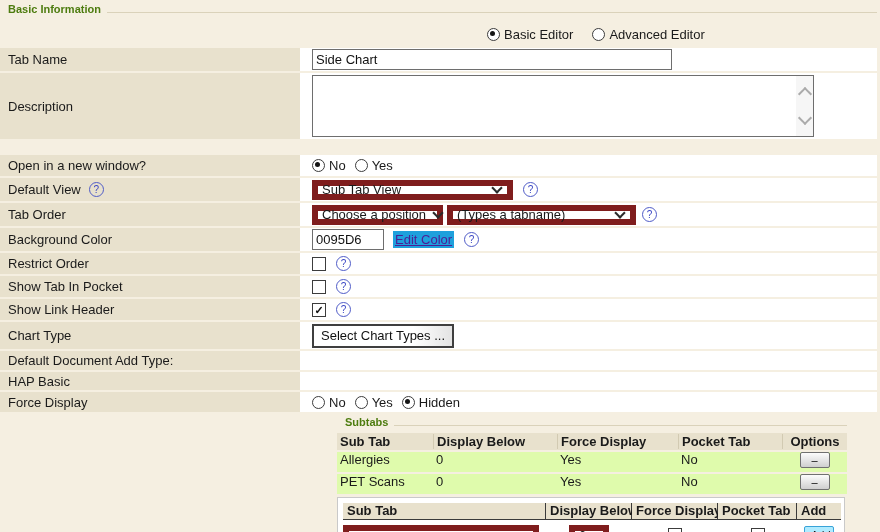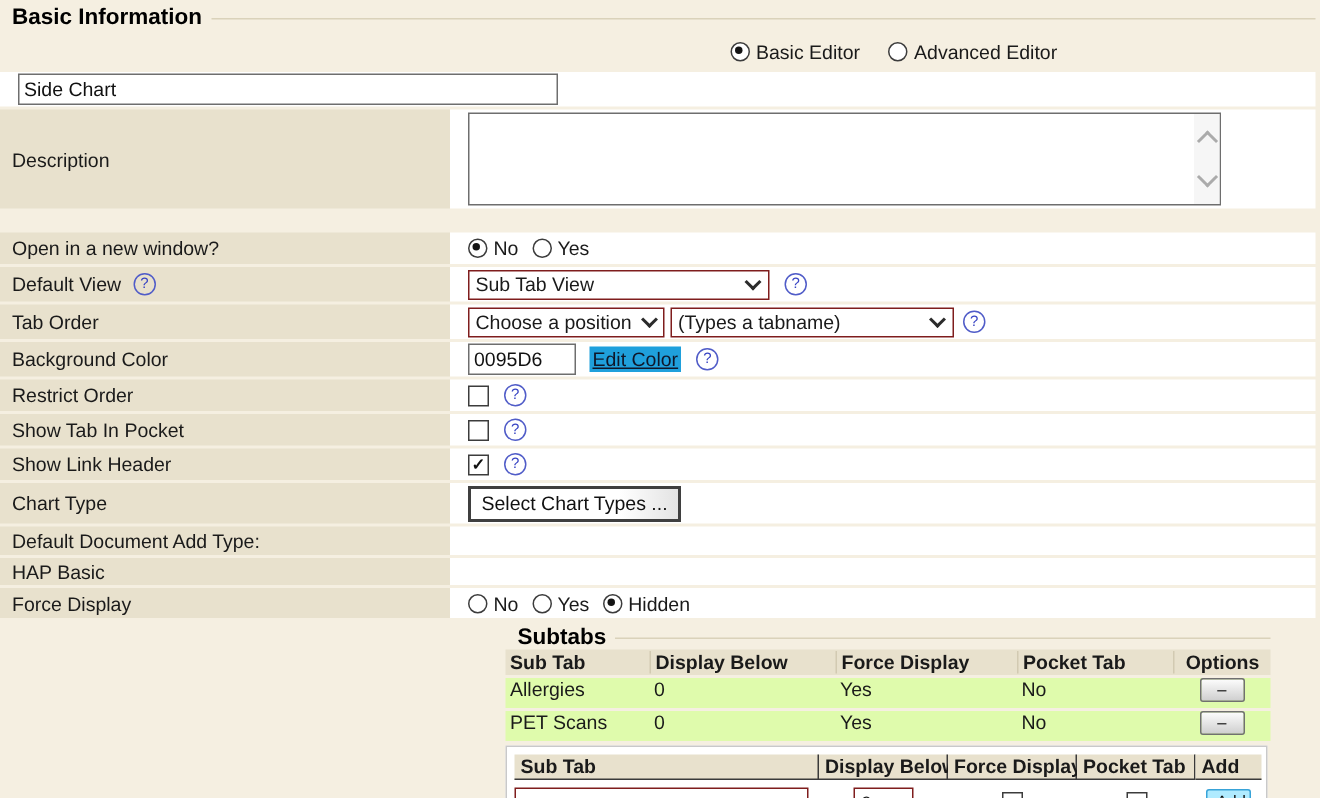--- a/index.html
+++ b/index.html
@@ -4,21 +4,21 @@
 <style>
   html,body{margin:0;padding:0;}
   body{
     width:880px;height:532px;overflow:hidden;
     background:#F5EFE1;
     font-family:"Liberation Sans",sans-serif;
     font-size:13px;color:#1A1A1A;
   }
   
   .legend-row{display:flex;align-items:flex-start;padding:3px 0 2px 8px;height:17px;}
-  .legend{font-size:15px;font-weight:bold;color:#000000;white-space:nowrap;}
+  .legend{font-size:11px;font-weight:bold;color:#4d7c0f;white-space:nowrap;}
   .legend-line{flex:1;border-top:1px solid #DAD2BA;margin:9px 0 0 6px;}
   
   .editor-row{height:17px;margin:4px 0 5px 487px;display:flex;align-items:center;gap:19px;}
   .radio-opt{display:inline-flex;align-items:center;cursor:default;white-space:nowrap;}
   .radio{width:11px;height:11px;border:1px solid #3C3C3C;border-radius:50%;background:#fff;
          display:inline-block;position:relative;margin-right:4px;flex:0 0 auto;}
   .radio.checked::after{content:'';position:absolute;left:2px;top:2px;width:5px;height:5px;
          background:#141414;border-radius:50%;}
   
   .form{width:877px;}
@@ -31,34 +31,34 @@
   
   .textarea-box{width:500px;height:60px;border:1px solid #6E6E6E;background:#fff;
        display:flex;justify-content:flex-end;}
   .fake-scroll{width:17px;background:#F6F6F6;display:flex;flex-direction:column;
        align-items:center;justify-content:center;gap:14px;}
   .chev{width:8px;height:8px;border-right:2px solid #ABABAB;border-bottom:2px solid #ABABAB;display:block;}
   .chev.up{transform:rotate(-135deg);margin-top:4px;}
   .chev.down{transform:rotate(45deg);margin-bottom:4px;}
   
   .select{display:inline-flex;align-items:center;justify-content:space-between;
-       border:1px solid #7f1d1d;background:#fff;height:20px;box-sizing:border-box;
+       border:6px solid #7f1d1d;background:#fff;height:20px;box-sizing:border-box;
        padding:0 5px 0 4px;white-space:nowrap;}
   .sel-chev{width:6px;height:6px;border-right:2px solid #2B2B2B;border-bottom:2px solid #2B2B2B;
        transform:rotate(45deg);margin:-3px 1px 0 8px;flex:0 0 auto;}
   
   .checkbox{width:12px;height:12px;border:1px solid #3C3C3C;background:#fff;display:inline-block;
        text-align:center;font-size:11px;line-height:12px;font-weight:bold;color:#111;}
   
   .help{width:13px;height:13px;border:1px solid #505CC8;border-radius:50%;color:#3A46C4;
        font-size:10px;line-height:13px;text-align:center;display:inline-block;margin-left:10px;
        flex:0 0 auto;}
   .lbl .help{margin-left:8px;}
   
-  .editcolor{background:#1FA0DC;color:#0f172a;text-decoration:underline;padding:1px 2px;
+  .editcolor{background:#1FA0DC;color:#4c1d95;text-decoration:underline;padding:1px 2px;
        margin-left:9px;cursor:pointer;}
   
   .chartbtn{border:2px solid #3F3F3F;background:linear-gradient(to right,#FFFFFF 72%,#E3E3E3 100%);
        height:24px;padding:0 7px;font-size:13px;font-family:"Liberation Sans",sans-serif;
        color:#111;cursor:pointer;}
   
   .subtabs{margin:3px 0 0 337px;width:510px;}
   .subtabs .legend-row{padding-left:8px;height:15px;padding-top:1px;}
   .st-head{display:flex;background:#E8E1CD;height:17px;font-weight:bold;align-items:center;}
   .st-head .c{box-sizing:border-box;padding-left:3px;border-left:1px solid #D2CAB2;white-space:nowrap;}
@@ -104,20 +104,21 @@
       <span class="radio checked"></span>
       <span>Basic Editor</span>
     </span>
     <span class="radio-opt">
       <span class="radio"></span>
       <span>Advanced Editor</span>
     </span>
   </div>
 
   <div class="row" style="height:23px">
+    <div class="lbl">Tab Name</div>
     <div class="val">
       <input class="txt" style="width: 352px;" value="Side Chart">
     </div>
   </div>
 
   <div class="row" style="height:66px;margin-bottom:16px">
     <div class="lbl">Description</div>
     <div class="val">
       <div class="textarea-box">
         <div class="fake-scroll">

